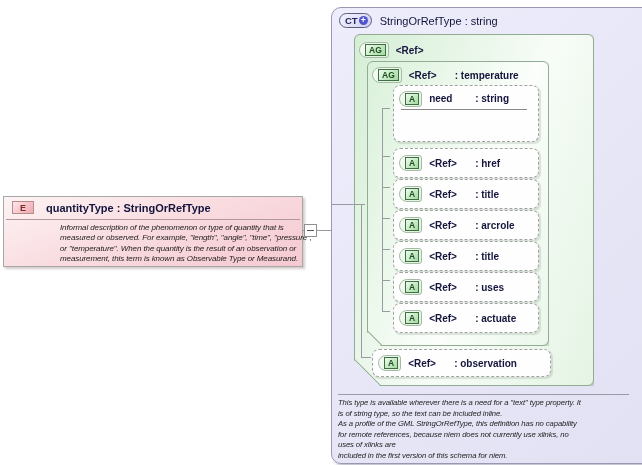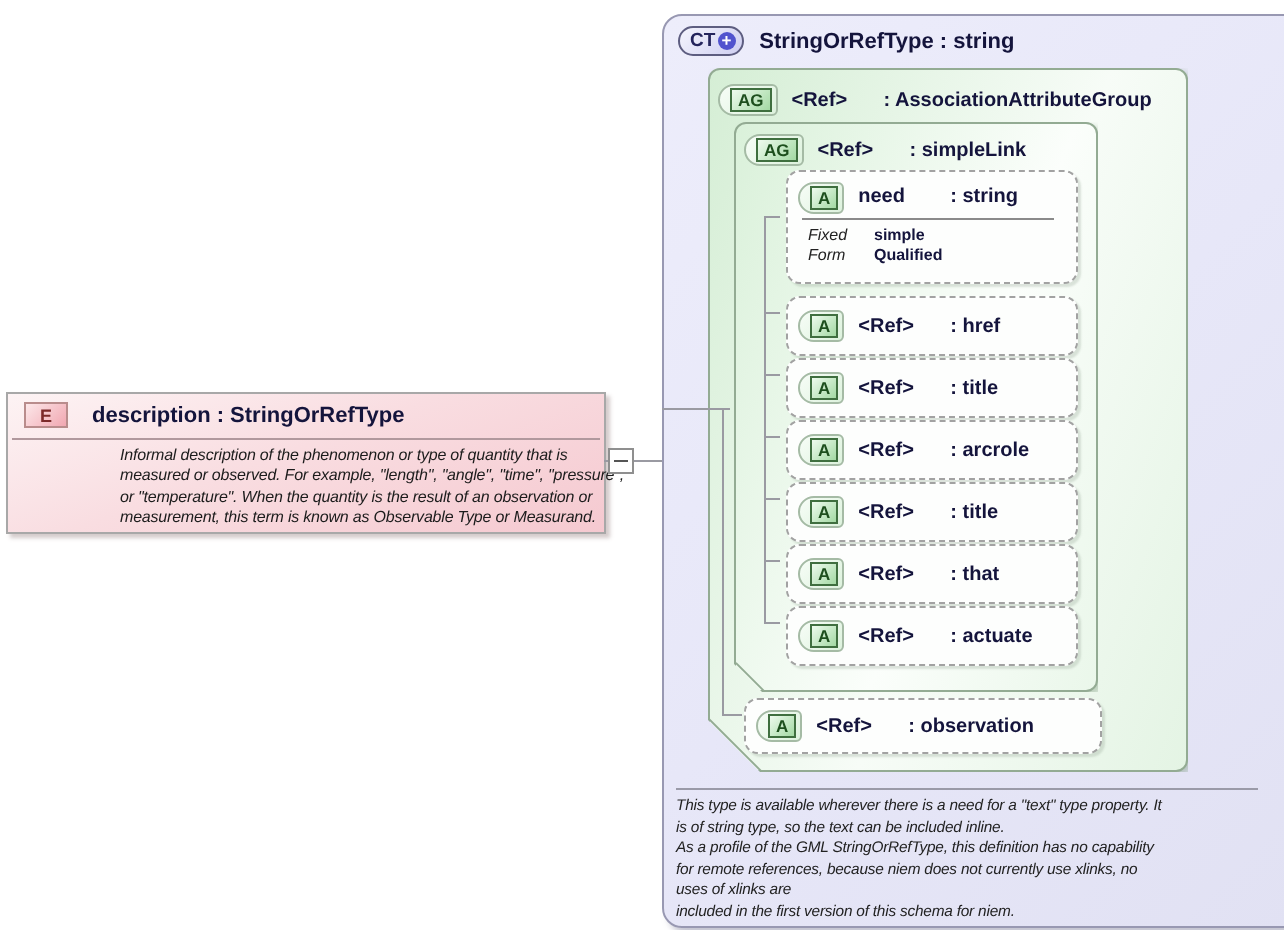--- a/index.html
+++ b/index.html
@@ -33,21 +33,21 @@
           background:linear-gradient(135deg,#ededfb 0%,#e7e7f8 50%,#e1e1f3 100%);
           border:1px solid #9898b2; border-radius:10px; box-sizing:border-box;
           box-shadow:3px 3px 3px rgba(140,140,165,0.5);padding-left:48px;}
   .ct-header {position:absolute; left:7px; top:5px; display:flex; align-items:center;}
   .ct-badge {display:inline-flex; align-items:center; border:1px solid #5d5d80; border-radius:8px;
              background:linear-gradient(135deg,#f4f4fd,#cfcff1); padding:1px 3px 1px 5px;
              color:#24245c; font-size:9.5px; font-weight:bold;}
   .plus-circle {display:inline-block; width:9px; height:9px; margin-left:1px; border-radius:50%;
                 background:#5153ce; color:#ffffff; font-size:8.5px; line-height:9px;
                 text-align:center; font-weight:bold;}
-  .ct-title {margin-left:8px; font-weight:bold; font-size:11px; color:#14143c; white-space:nowrap;}
+  .ct-title {margin-left:8px; font-weight:normal; font-size:11px; color:#14143c; white-space:nowrap;}
 
   
   .agbox {position:absolute; border:1px solid #93ab93; border-radius:6px; box-sizing:border-box;}
   .agbox-assoc {left:22px; top:26px; width:240px; height:352px;
                 background:linear-gradient(110deg,#d5eed5 0%,#f7fcf7 55%,#e4f4e4 100%);
                 clip-path:polygon(0 0,100% 0,100% 100%,26px 100%,0 calc(100% - 26px));
                 filter:drop-shadow(2.5px 2.5px 2px rgba(120,150,120,0.45));}
   .agbox-simple {left:12px; top:26px; width:182px; height:285px;
                  background:linear-gradient(110deg,#daf1da 0%,#fbfefb 60%,#eaf7ea 100%);
                  clip-path:polygon(0 0,100% 0,100% 100%,14px 100%,0 calc(100% - 14px));
@@ -88,21 +88,21 @@
                   letter-spacing:-0.1px;}
 </style>
 </head>
 <body>
 
 <div class="canvas">
 
   <div class="ebox">
     <div class="ebox-header">
       <span class="e-badge">E</span>
-      <span class="ebox-title">description : StringOrRefType</span>
+      <span class="ebox-title">quantityType : StringOrRefType</span>
     </div>
     <div class="ebox-sep"></div>
     <div class="ebox-desc">Informal description of the phenomenon or type of quantity that is
 measured or observed. For example, "length", "angle", "time", "pressure",
 or "temperature". When the quantity is the result of an observation or
 measurement, this term is known as Observable Type or Measurand.</div>
   </div>
 
   <div class="tree-line" style="left:302px;top:230px;width:2px;height:1px;"></div>
   <div class="conn-box">
@@ -119,48 +119,41 @@
       <span class="ct-title">StringOrRefType : string</span>
     </div>
 
     <div class="agbox agbox-assoc">
       <div class="chamfer-edge assoc-edge"></div>
       <div class="hrow assoc-header">
         <span class="badge-outer">
             <span class="badge-in">AG</span>
           </span>
         <span class="row-name">&lt;Ref&gt;</span>
-        <span class="row-type">: AssociationAttributeGroup</span>
       </div>
 
       <div class="agbox agbox-simple">
         <div class="chamfer-edge simple-edge"></div>
         <div class="hrow simple-header">
           <span class="badge-outer">
               <span class="badge-in">AG</span>
             </span>
           <span class="row-name">&lt;Ref&gt;</span>
-          <span class="row-type">: simpleLink</span>
+          <span class="row-type">: temperature</span>
         </div>
 
         <div class="attrbox typebox">
           <div class="attr-row">
             <span class="badge-outer">
                 <span class="badge-in">A</span>
               </span>
             <span class="row-name">need</span>
             <span class="row-type">: string</span>
           </div>
           <div class="type-sep"></div>
-          <div class="facets">
-            <span class="facet-label">Fixed</span>
-            <span class="facet-value">simple</span>
-            <span class="facet-label">Form</span>
-            <span class="facet-value">Qualified</span>
-          </div>
         </div>
 
         <div class="attrbox" style="top:86px;">
           <div class="attr-row">
             <span class="badge-outer">
                 <span class="badge-in">A</span>
               </span>
             <span class="row-name">&lt;Ref&gt;</span>
             <span class="row-type">: href</span>
           </div>
@@ -191,21 +184,21 @@
             <span class="row-name">&lt;Ref&gt;</span>
             <span class="row-type">: title</span>
           </div>
         </div>
         <div class="attrbox" style="top:210px;">
           <div class="attr-row">
             <span class="badge-outer">
                 <span class="badge-in">A</span>
               </span>
             <span class="row-name">&lt;Ref&gt;</span>
-            <span class="row-type">: that</span>
+            <span class="row-type">: uses</span>
           </div>
         </div>
         <div class="attrbox" style="top:241px;">
           <div class="attr-row">
             <span class="badge-outer">
                 <span class="badge-in">A</span>
               </span>
             <span class="row-name">&lt;Ref&gt;</span>
             <span class="row-type">: actuate</span>
           </div>

